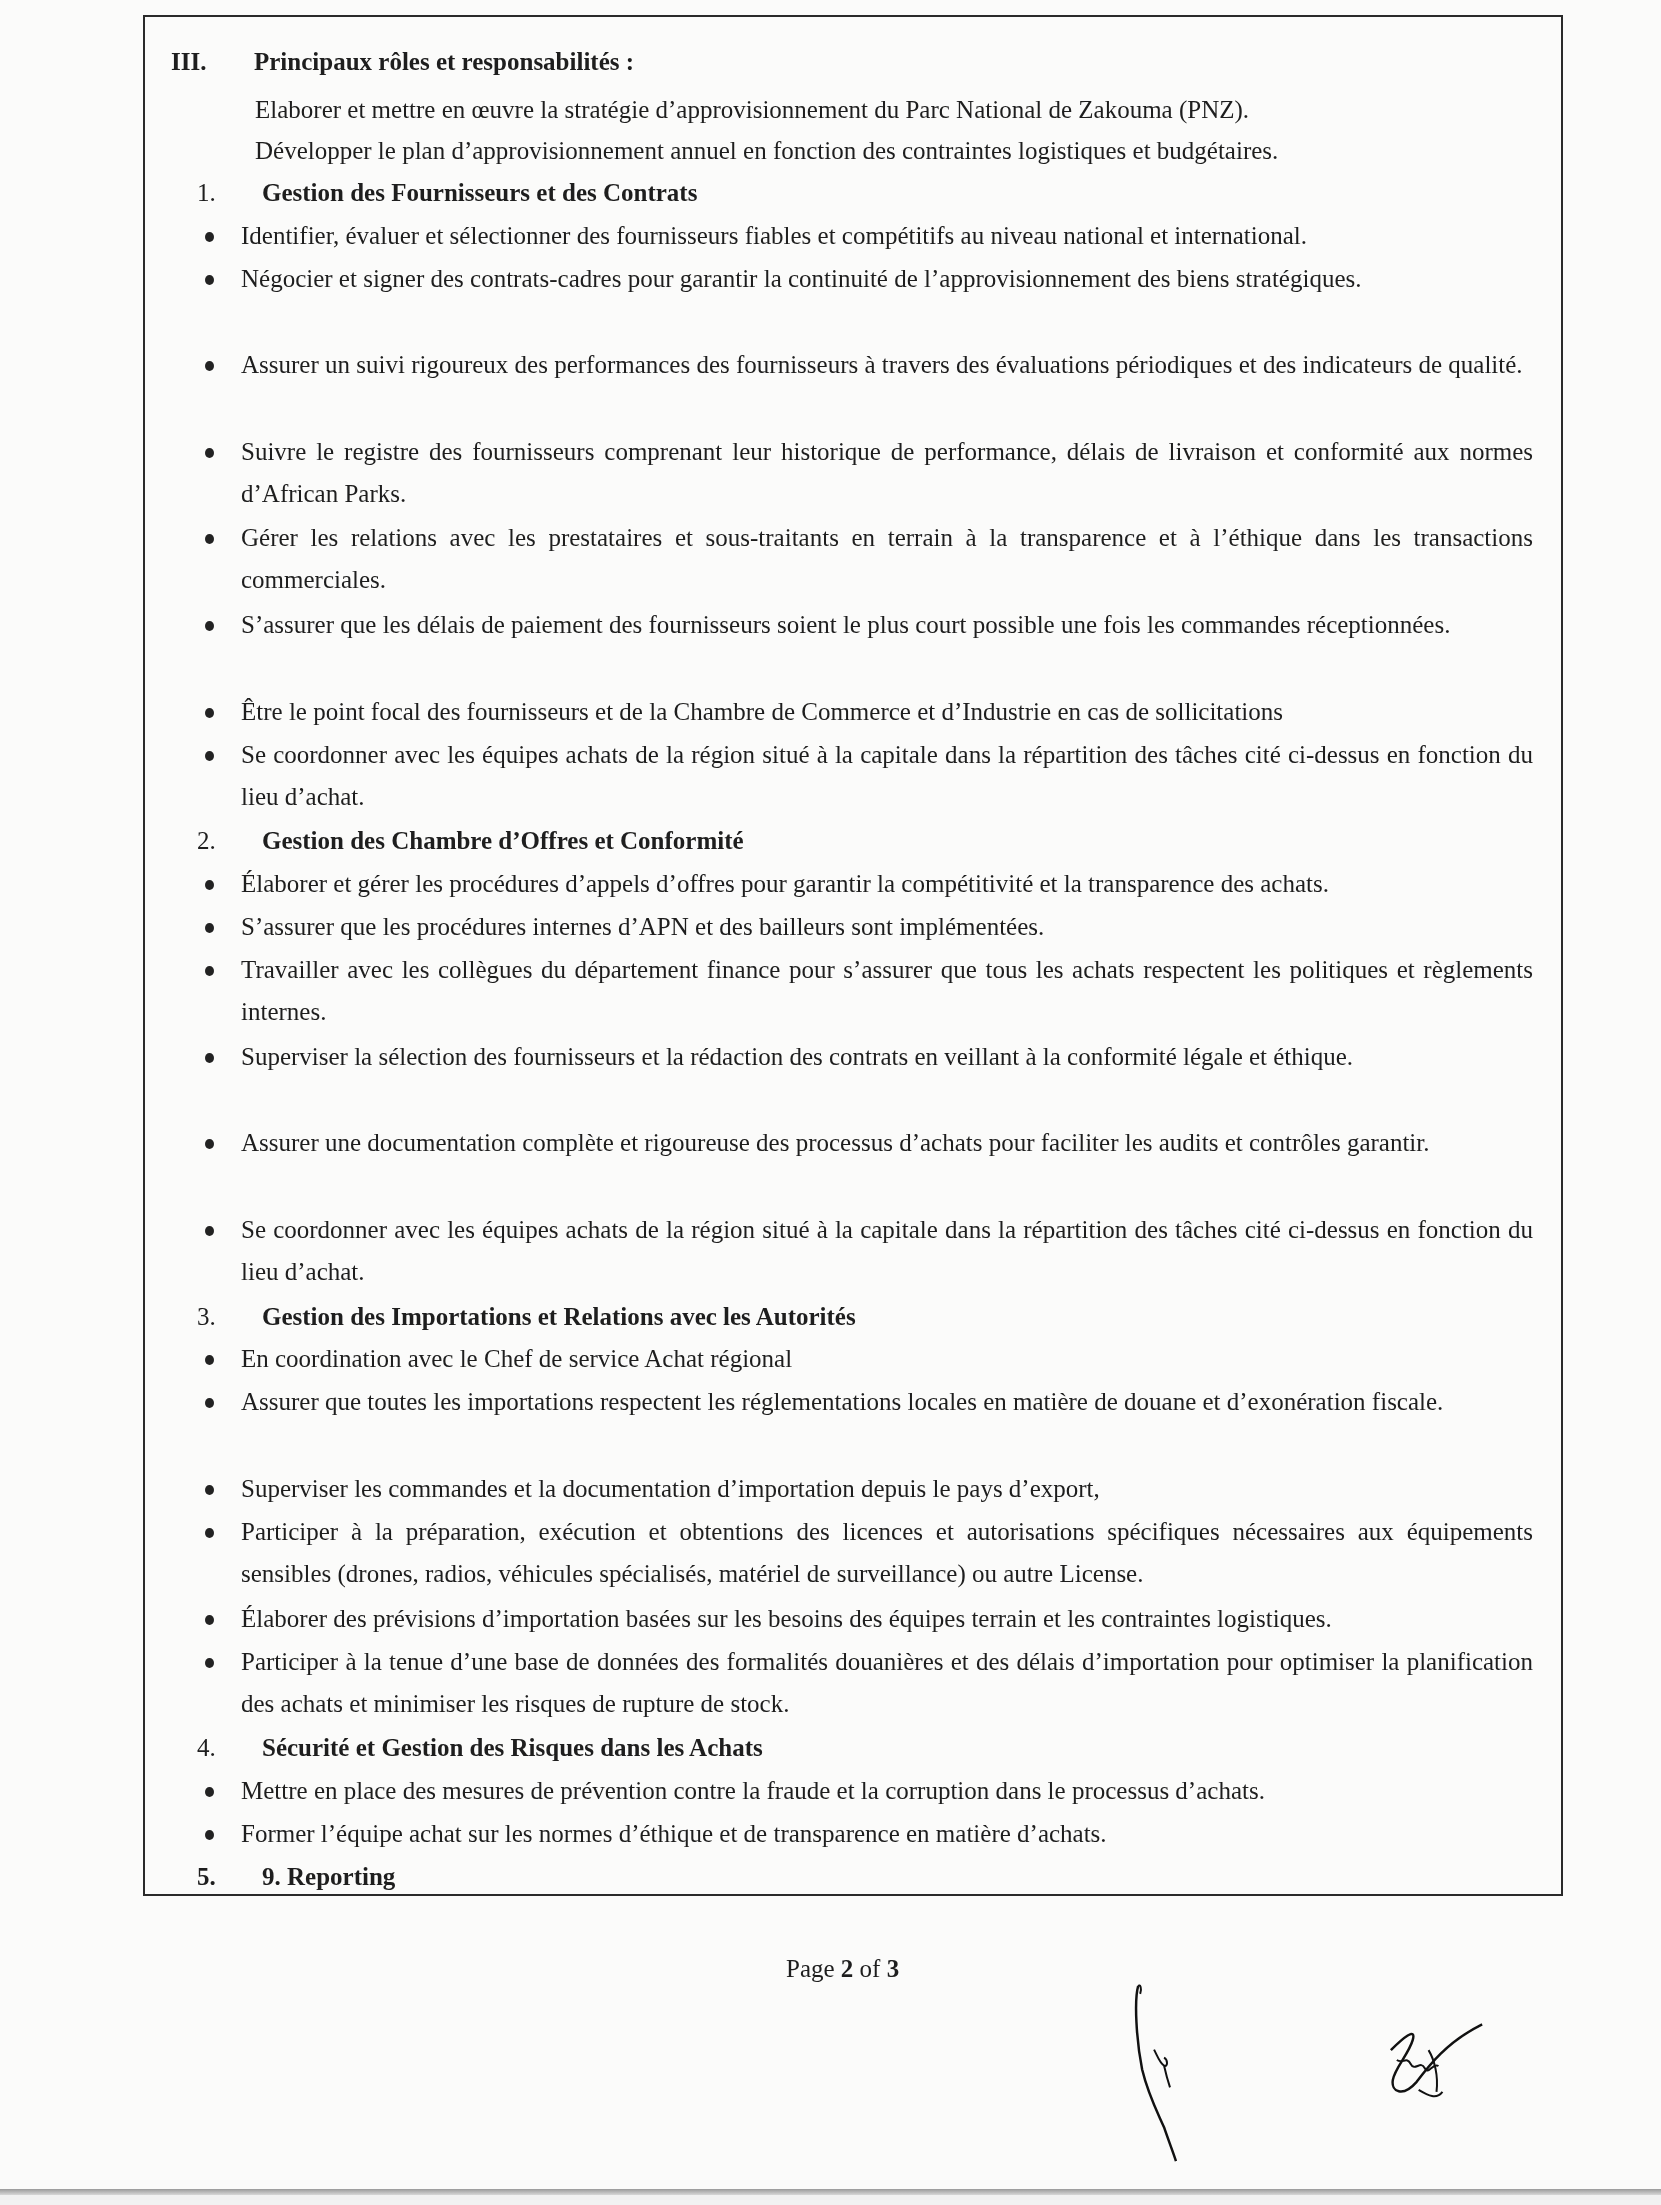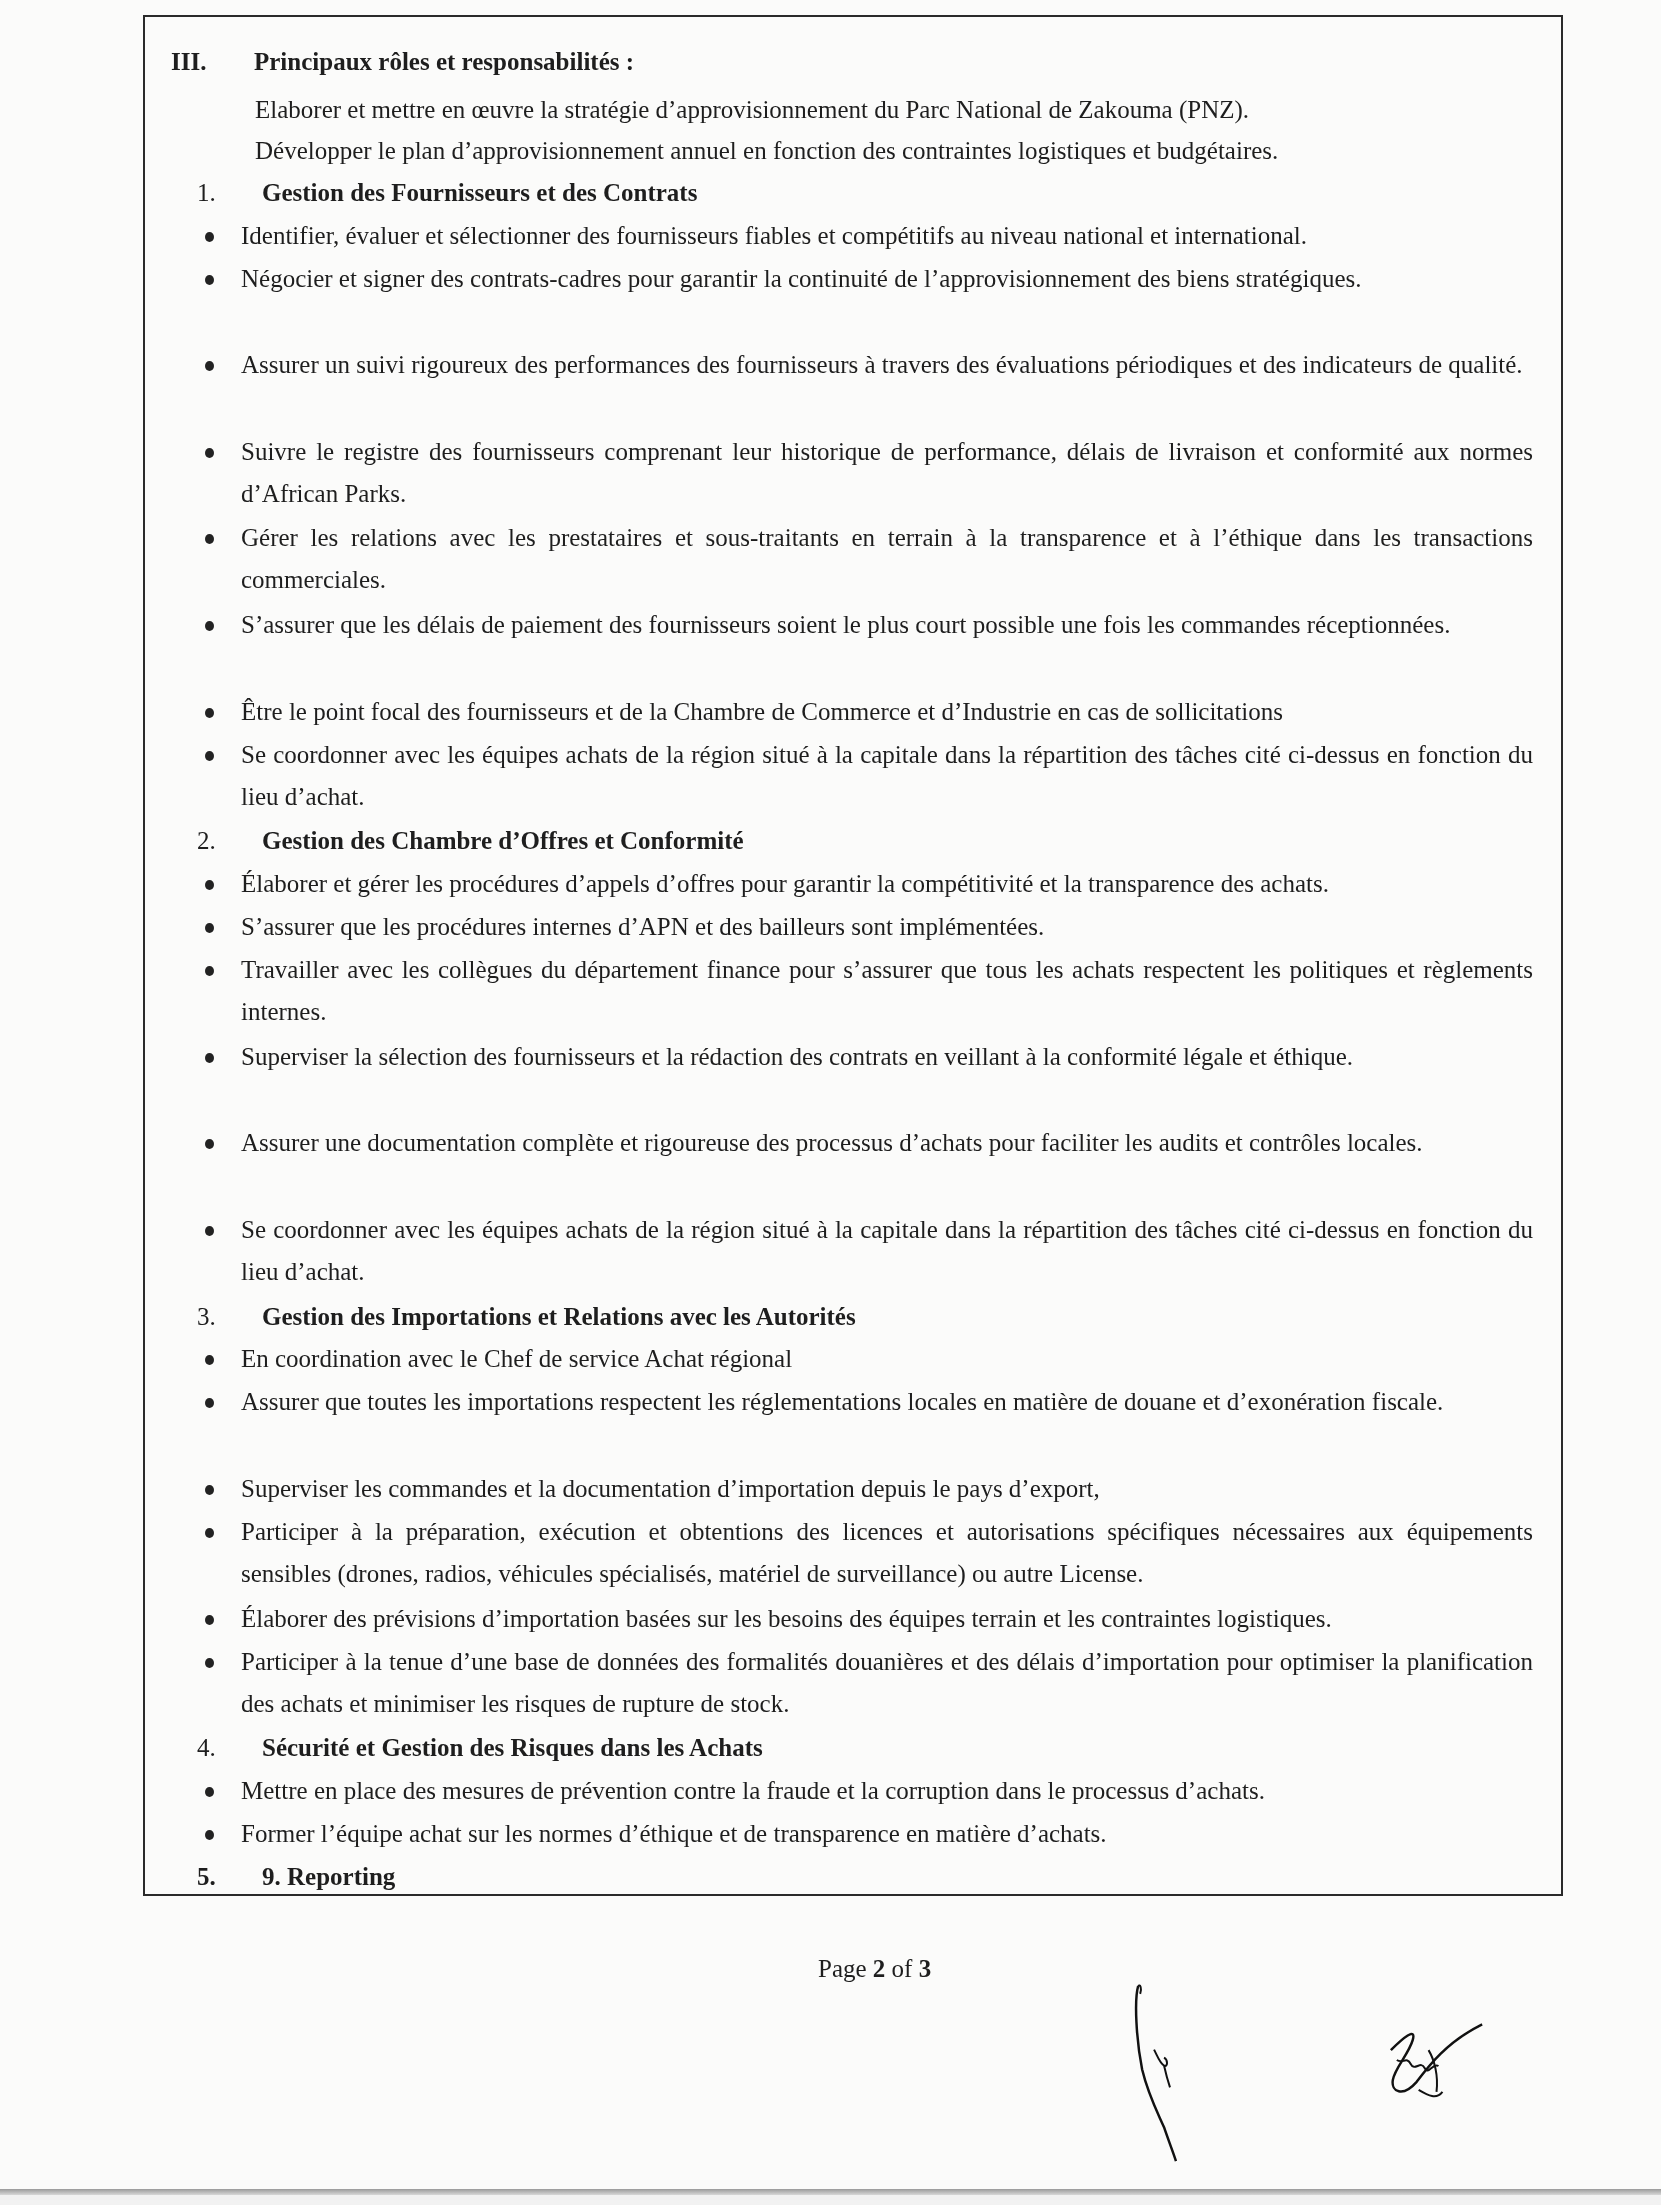--- a/index.html
+++ b/index.html
@@ -31,21 +31,20 @@
       position: absolute; left: 60px; width: 9px; height: 10px; border-radius: 50%;
       background: #222;
     }
     .btext {
       position: absolute; left: 96px; width: 1292px; font-size: 25px; line-height: 42px;
       text-align: justify; text-align-last: left; white-space: normal;
     }
     .footer {
       position: absolute; left: 786px; top: 1955px; font-size: 25px;
       font-family: "Liberation Serif", serif;
-      margin-left: 32px;
     }
     .footer b { font-weight: bold; }
     .sig { position: absolute; }
   </style>
 </head>
 <body>
 
 <div class="below-edge"></div>
 <div class="scan-edge"></div>
 
@@ -108,21 +107,21 @@
       <div class="bullet-item" style="top: 932px;">
         <span class="bullet" style="top: 17px;"></span>
         <div class="btext">Travailler avec les collègues du département finance pour s’assurer que tous les achats respectent les politiques et règlements internes.</div>
       </div>
       <div class="bullet-item" style="top: 1019px;">
         <span class="bullet" style="top: 17px;"></span>
         <div class="btext">Superviser la sélection des fournisseurs et la rédaction des contrats en veillant à la conformité légale et éthique.</div>
       </div>
       <div class="bullet-item" style="top: 1105px;">
         <span class="bullet" style="top: 17px;"></span>
-        <div class="btext">Assurer une documentation complète et rigoureuse des processus d’achats pour faciliter les audits et contrôles locales.</div>
+        <div class="btext">Assurer une documentation complète et rigoureuse des processus d’achats pour faciliter les audits et contrôles garantir.</div>
       </div>
       <div class="bullet-item" style="top: 1192px;">
         <span class="bullet" style="top: 17px;"></span>
         <div class="btext">Se coordonner avec les équipes achats de la région situé à la capitale dans la répartition des tâches cité ci-dessus en fonction du lieu d’achat.</div>
       </div>
       <div class="line sec-title" style="top: 1279px; width: 100%;">
         <span class="sub-num" style="font-weight: normal;">3.</span>
         <span class="sub-label">Gestion des Importations et Relations avec les Autorités</span>
       </div>
       <div class="bullet-item" style="top: 1321px;">

